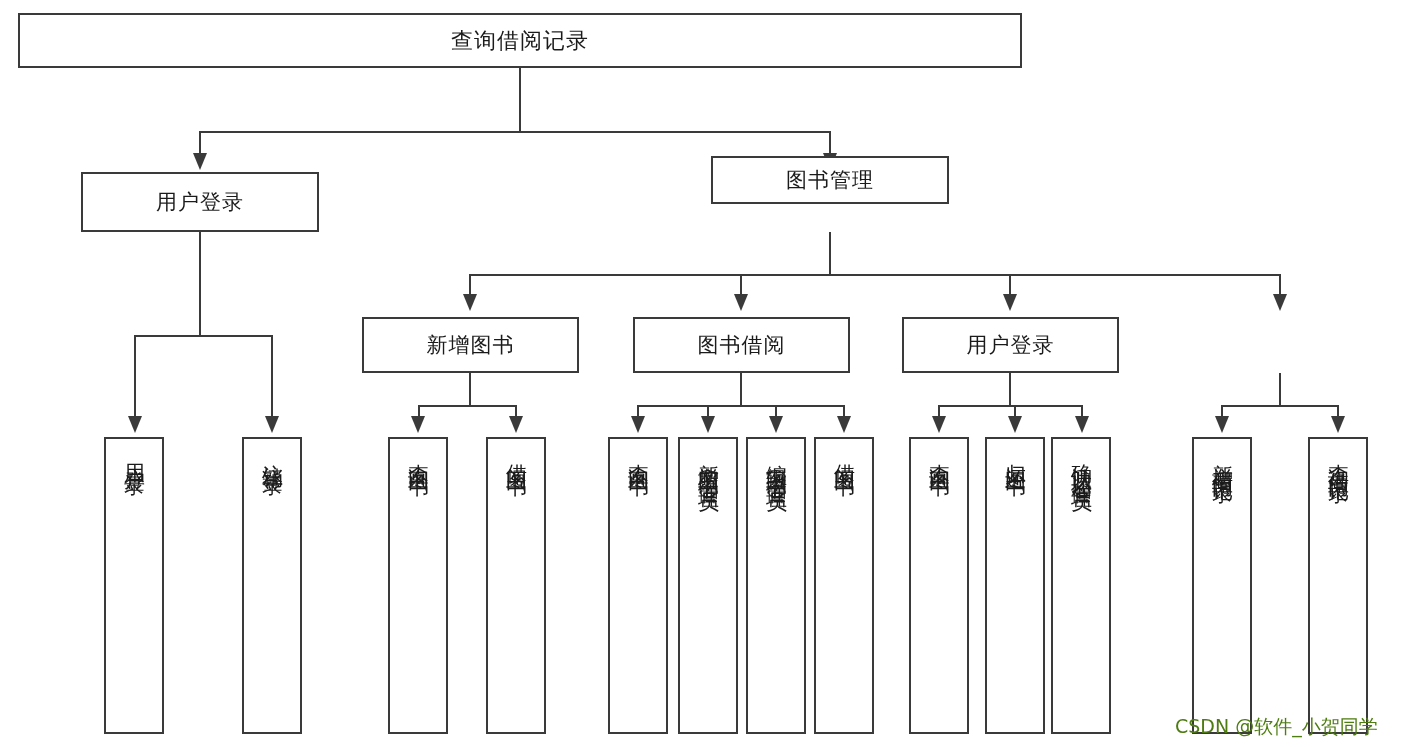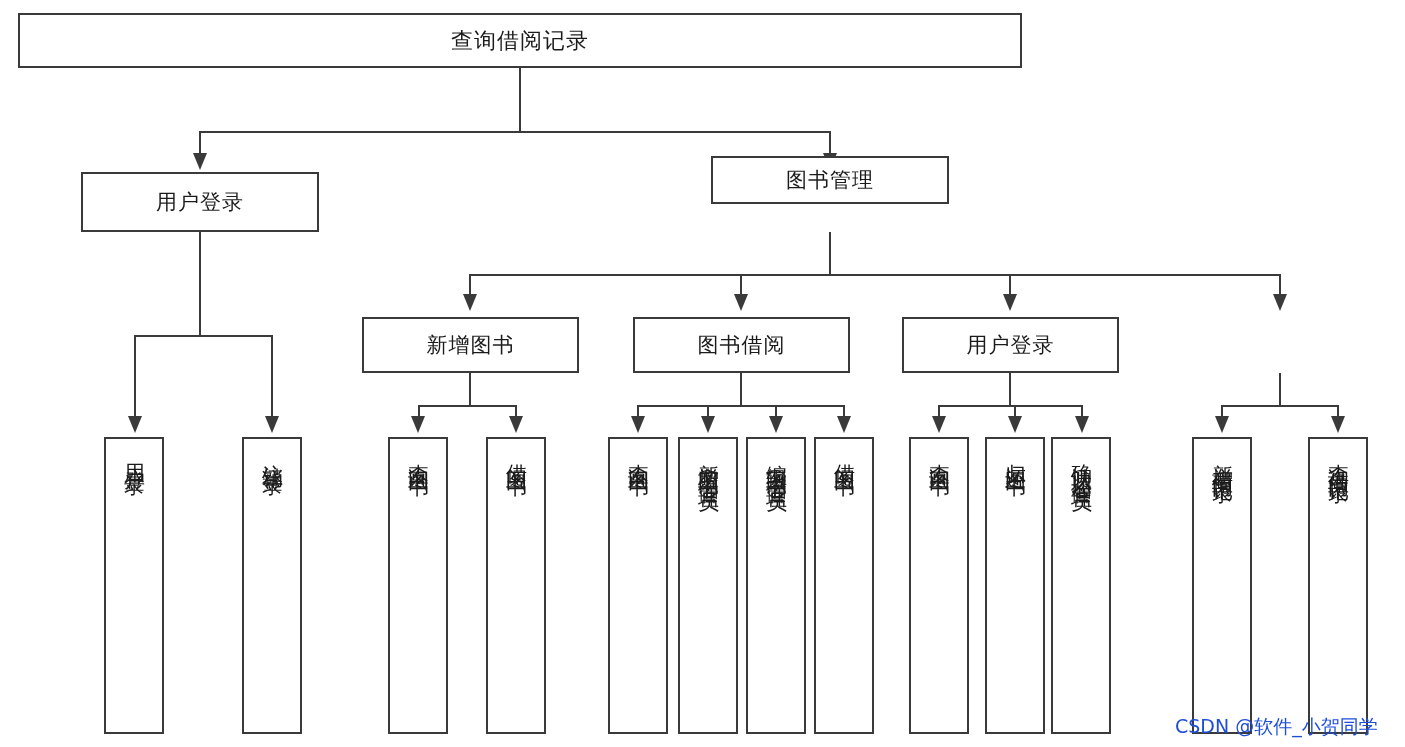--- a/index.html
+++ b/index.html
@@ -204,15 +204,15 @@
   <div class="node v" id="n-leaf-10" style="left: 1051px; top: 437px; width: 60px; height: 297px;">
       <span class="label">确认归还（管理员）</span>
     </div>
   <div class="node v" id="n-leaf-11" style="left: 1192px; top: 437px; width: 60px; height: 297px;">
       <span class="label">新增借阅记录</span>
     </div>
   <div class="node v" id="n-leaf-12" style="left: 1308px; top: 437px; width: 60px; height: 297px;">
       <span class="label">查询借阅记录</span>
     </div>
 
-  <div id="watermark" style="left: 1152px; top: 714px; color: #1d4ed8; padding-left: 23px;">CSDN @软件_小贺同学</div>
+  <div id="watermark" style="left: 1152px; top: 714px; color: #4d7c0f; padding-left: 23px;">CSDN @软件_小贺同学</div>
 
 </div>
 
 </body></html>

